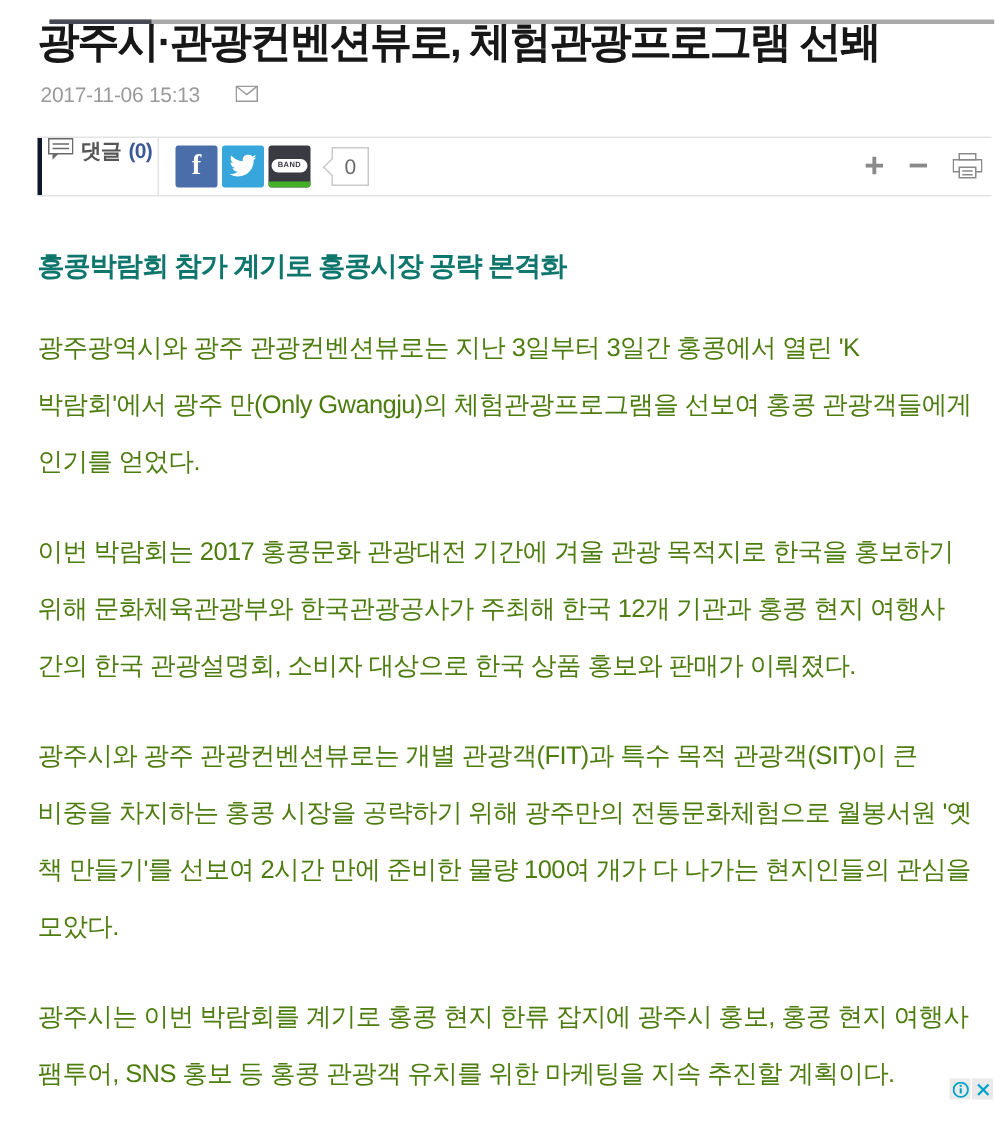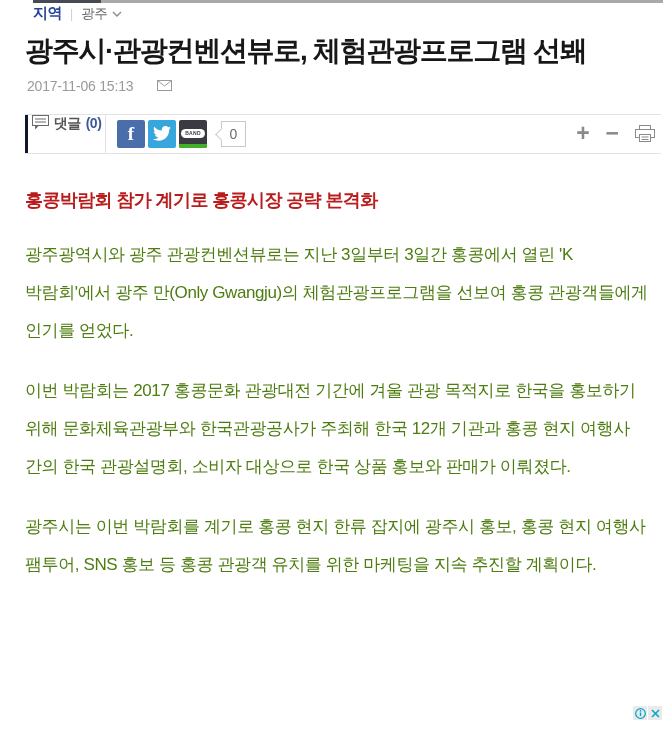--- a/index.html
+++ b/index.html
@@ -58,50 +58,40 @@
   .share-count .tail{
     position:absolute;left:-5px;top:8px;width:8px;height:8px;background:#fff;
     border-left:1px solid #c9c9c9;border-bottom:1px solid #c9c9c9;transform:rotate(45deg);
   }
   .right-tools{position:absolute;right:6px;top:0;height:100%;display:flex;align-items:center;gap:16px;}
   .font-btn{color:#8a8a8a;font-size:23px;font-weight:bold;line-height:1;cursor:pointer;}
   .print-btn{cursor:pointer;display:flex;align-items:center;}
 
   
   .body-col{margin:0 0 0 25px;width:623px;}
-  h2.subhead{margin:34px 0 0 0;font-size:18px;font-weight:bold;color:#b91c1c;letter-spacing:-0.6px;}
+  h2.subhead{margin:34px 0 0 0;font-size:18px;font-weight:bold;color:#0f766e;letter-spacing:-0.6px;}
   .body-col p{
     margin:22px 0 0 0;font-size:17px;line-height:38px;color:#4d7c0f;letter-spacing:-0.4px;
     word-break:keep-all;
   }
   .body-col p.first{margin-top:24px;}
 
   
   .adchoices{position:absolute;right:1px;top:706px;display:flex;gap:1px;}
   .ad-btn{width:14px;height:14px;background:#eaeaea;display:flex;align-items:center;justify-content:center;cursor:pointer;}
 </style>
 </head>
 <body>
 
 <div class="page">
 
   <div class="top-rule">
     <span class="dark-seg"></span>
   </div>
 
-  <div class="crumbs">
-    <span class="crumb-section">지역</span>
-    <span class="crumb-sep">|</span>
-    <span class="crumb-region">
-      <span>광주</span>
-      <svg width="10" height="6" viewBox="0 0 10 6">
-          <polyline points="1,1 5,5 9,1" fill="none" stroke="#8a8a8a" stroke-width="1.4"></polyline>
-        </svg>
-    </span>
-  </div>
 
   <h1 class="headline">광주시·관광컨벤션뷰로, 체험관광프로그램 선봬</h1>
 
   <div class="meta">
     <span>2017-11-06 15:13</span>
     <span class="byline">
       <svg width="15" height="11" viewBox="0 0 15 11">
           <rect x="0.5" y="0.5" width="14" height="10" fill="none" stroke="#9a9a9a"></rect>
           <polyline points="0.5,0.5 7.5,6 14.5,0.5" fill="none" stroke="#9a9a9a"></polyline>
         </svg>
@@ -151,20 +141,21 @@
             <line x1="6.5" y1="14.5" x2="13.5" y2="14.5" stroke="#8a8a8a"></line>
           </svg>
       </span>
     </div>
   </div>
 
   <div class="body-col">
     <h2 class="subhead">홍콩박람회 참가 계기로 홍콩시장 공략 본격화</h2>
     <p class="first">광주광역시와 광주 관광컨벤션뷰로는 지난 3일부터 3일간 홍콩에서 열린 'K 박람회'에서 광주 만(Only Gwangju)의 체험관광프로그램을 선보여 홍콩 관광객들에게 인기를 얻었다.</p>
     <p>이번 박람회는 2017 홍콩문화 관광대전 기간에 겨울 관광 목적지로 한국을 홍보하기 위해 문화체육관광부와 한국관광공사가 주최해 한국 12개 기관과 홍콩 현지 여행사 간의 한국 관광설명회, 소비자 대상으로 한국 상품 홍보와 판매가 이뤄졌다.</p>
+    <p>광주시와 광주 관광컨벤션뷰로는 개별 관광객(FIT)과 특수 목적 관광객(SIT)이 큰 비중을 차지하는 홍콩 시장을 공략하기 위해 광주만의 전통문화체험으로 월봉서원 '옛 책 만들기'를 선보여 2시간 만에 준비한 물량 100여 개가 다 나가는 현지인들의 관심을 모았다.</p>
     <p>광주시는 이번 박람회를 계기로 홍콩 현지 한류 잡지에 광주시 홍보, 홍콩 현지 여행사 팸투어, SNS 홍보 등 홍콩 관광객 유치를 위한 마케팅을 지속 추진할 계획이다.</p>
   </div>
 
   <div class="adchoices">
     <span class="ad-btn">
       <svg width="11" height="11" viewBox="0 0 11 11">
           <circle cx="5.5" cy="5.5" r="4.8" fill="none" stroke="#00a3c8" stroke-width="1.2"></circle>
           <line x1="5.5" y1="4.5" x2="5.5" y2="8" stroke="#00a3c8" stroke-width="1.4"></line>
           <circle cx="5.5" cy="2.9" r="0.8" fill="#00a3c8"></circle>
         </svg>

